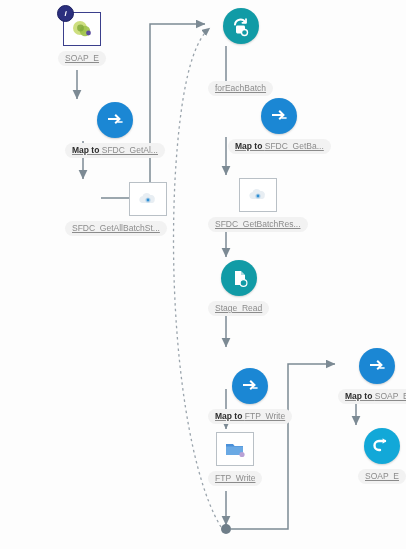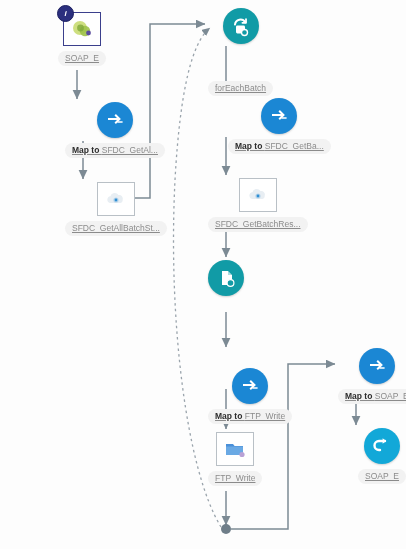--- a/index.html
+++ b/index.html
@@ -105,21 +105,21 @@
   <div class="node" style="left:65px;top:102px;">
     <div class="circ blue">
       <svg width="20" height="20" viewBox="0 0 20 20">
         <path d="M3,8 h9 l-2.5,-2.6 1.4,-1.4 5,5 -5,5 -1.4,-1.4 2.5,-2.6 h-9 z" fill="#fff"></path>
         <path d="M17,12 h-4" stroke="#fff" stroke-width="1.6" stroke-linecap="round"></path>
       </svg>
     </div>
     <div class="label"><b>Map to </b><span>SFDC_GetAl...</span></div>
   </div>
 
-  <div class="node" style="left:65px;top:182px;">
+  <div class="node" style="left:65px;top:182px;align-items:flex-end;">
     <div class="boxnode">
       <svg width="22" height="18" viewBox="0 0 22 18">
         <path d="M5,13 a3.4,3.4 0 0 1 .4,-6.7 a4.4,4.4 0 0 1 8.1,-1.2 a3.6,3.6 0 0 1 4.2,4.6 a3.2,3.2 0 0 1 -2.7,3.3 z" fill="#e8eef3"></path>
         <circle cx="11" cy="10" r="2.6" fill="#b7d4ea"></circle>
         <circle cx="11" cy="10" r="1.4" fill="#2f8fd4"></circle>
       </svg>
     </div>
     <div class="label"><b></b><span>SFDC_GetAllBatchSt...</span></div>
   </div>
 
@@ -157,20 +157,21 @@
   </div>
 
   <div class="node" style="left:208px;top:260px;">
     <div class="circ teal">
       <svg width="20" height="20" viewBox="0 0 20 20">
         <path d="M6,3 h6 l4,4 v10 h-10 z" fill="#fff"></path>
         <path d="M12,3 v4 h4" fill="#119ba6" opacity=".35"></path>
         <circle cx="14.5" cy="15" r="3.4" fill="#119ba6" stroke="#fff" stroke-width="1.2"></circle>
       </svg>
     </div>
+    <div class="label"><b></b><span>Stage_Read</span></div>
   </div>
 
   <div class="node" style="left:208px;top:368px;">
     <div class="circ blue">
       <svg width="20" height="20" viewBox="0 0 20 20">
         <path d="M3,8 h9 l-2.5,-2.6 1.4,-1.4 5,5 -5,5 -1.4,-1.4 2.5,-2.6 h-9 z" fill="#fff"></path>
         <path d="M17,12 h-4" stroke="#fff" stroke-width="1.6" stroke-linecap="round"></path>
       </svg>
     </div>
     <div class="label"><b>Map to </b><span>FTP_Write</span></div>

